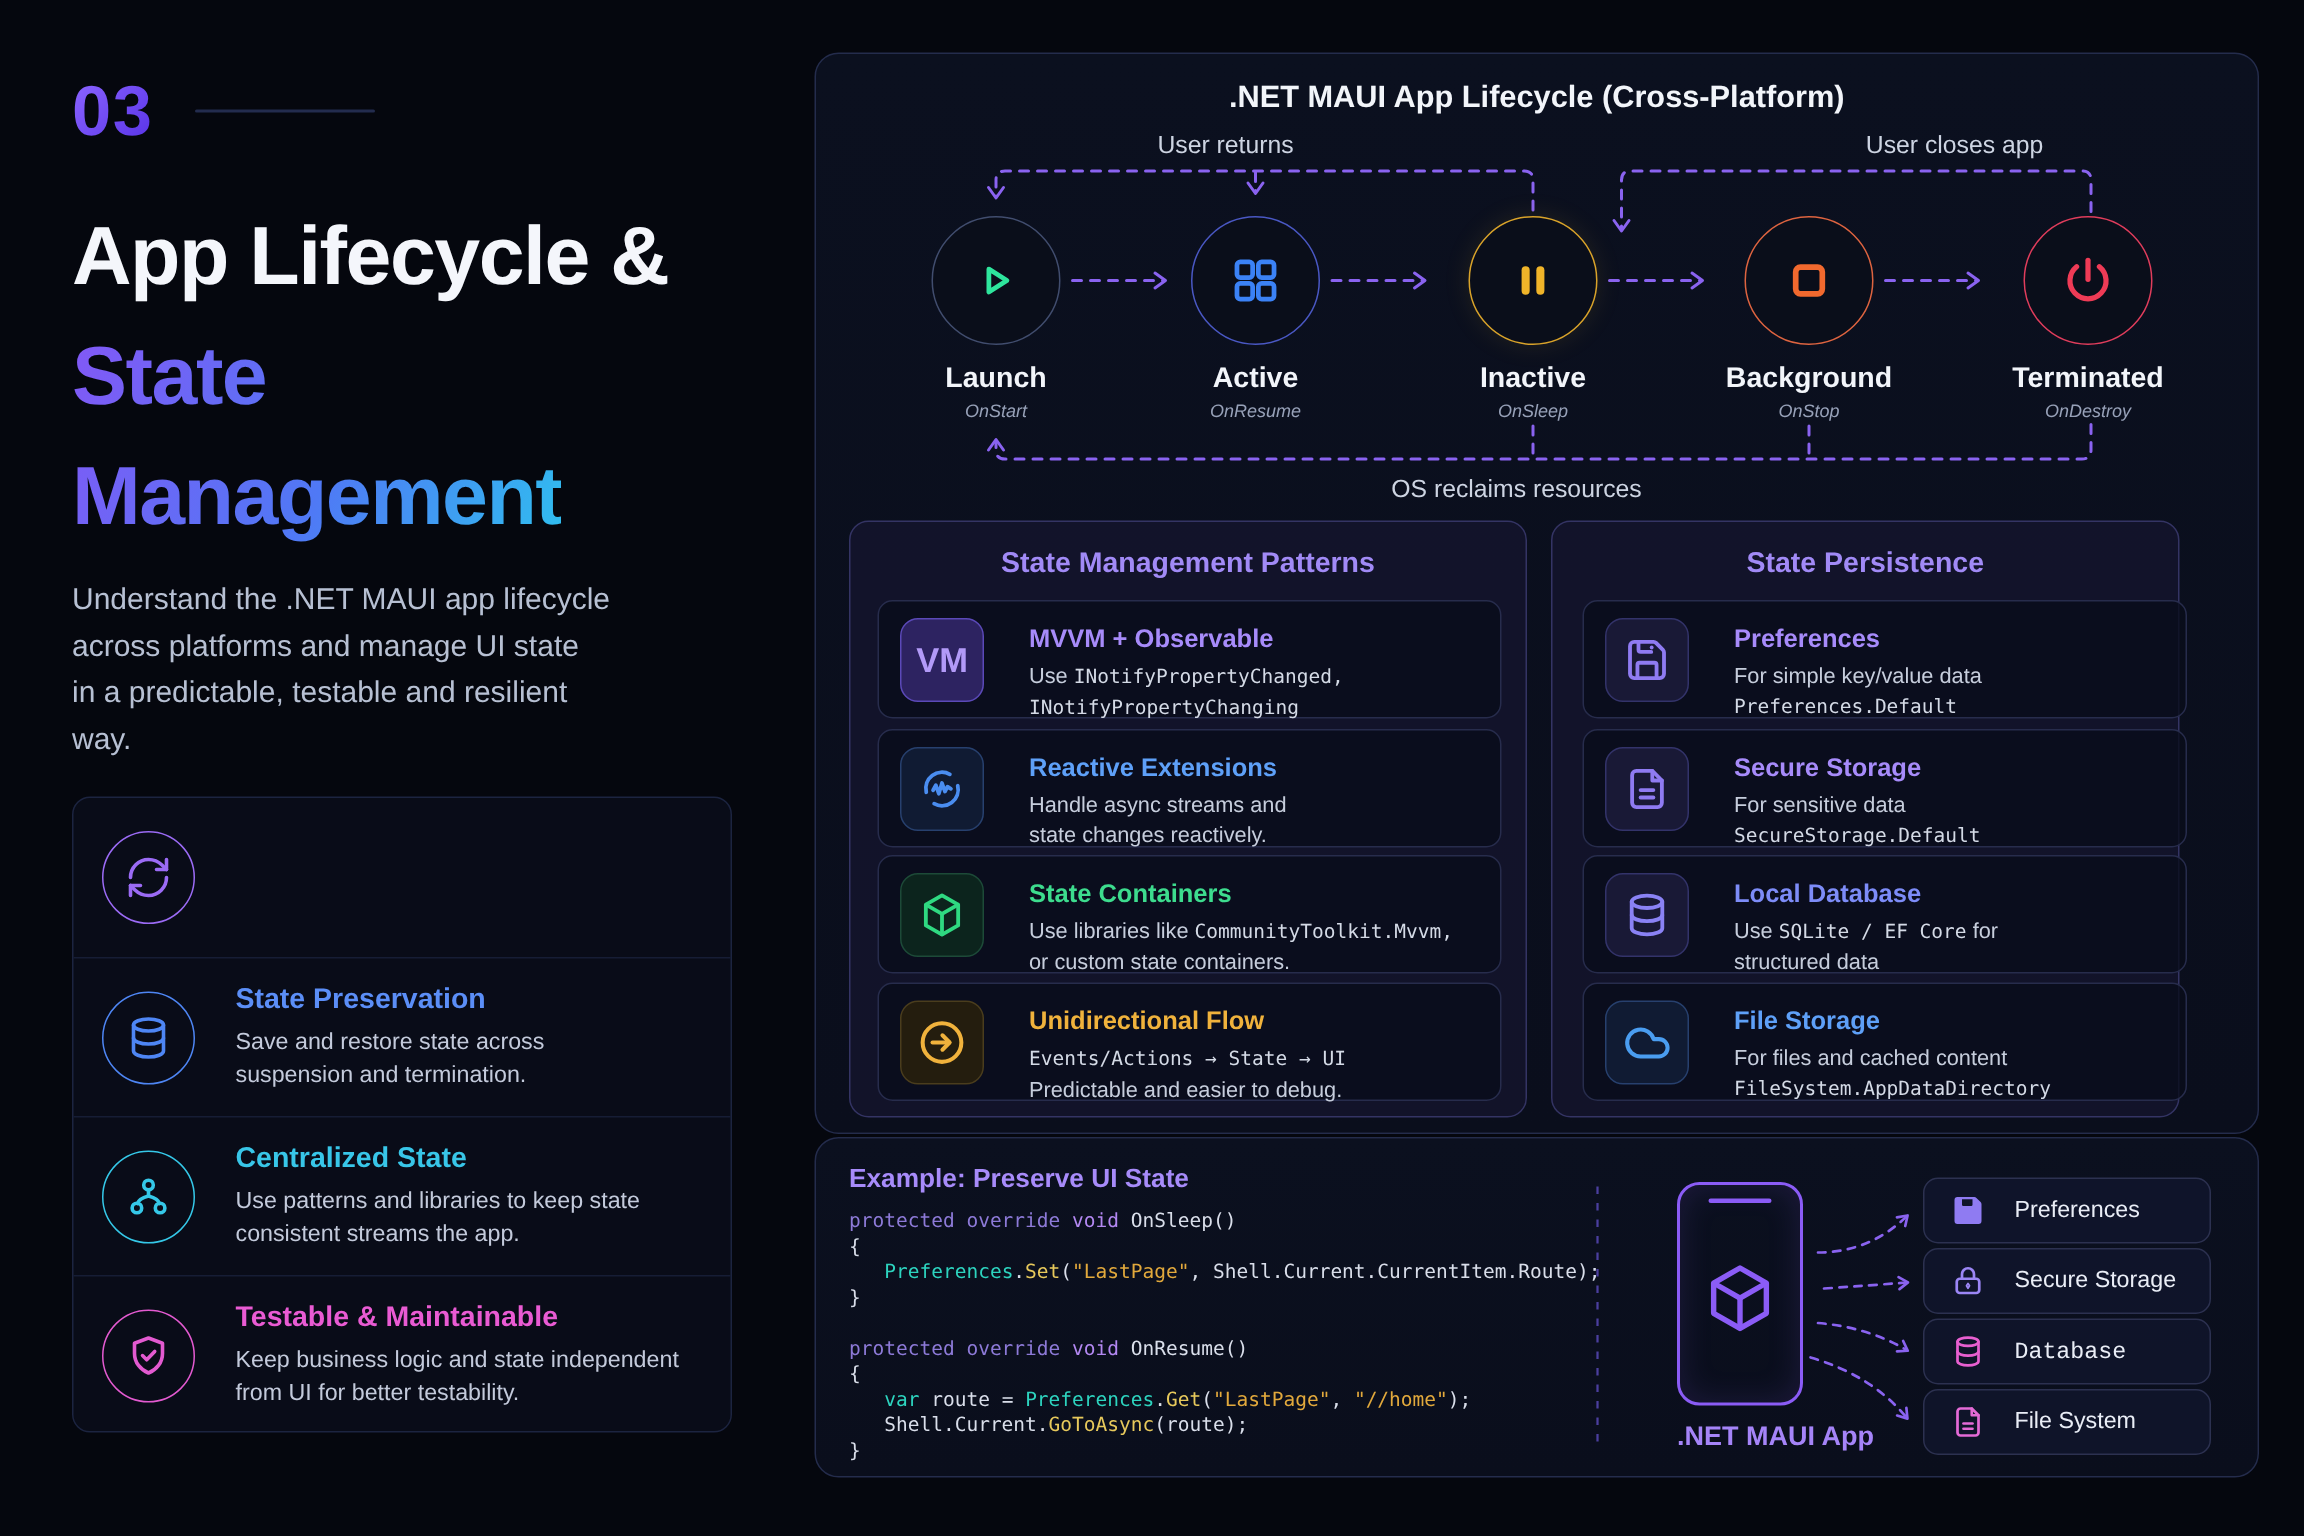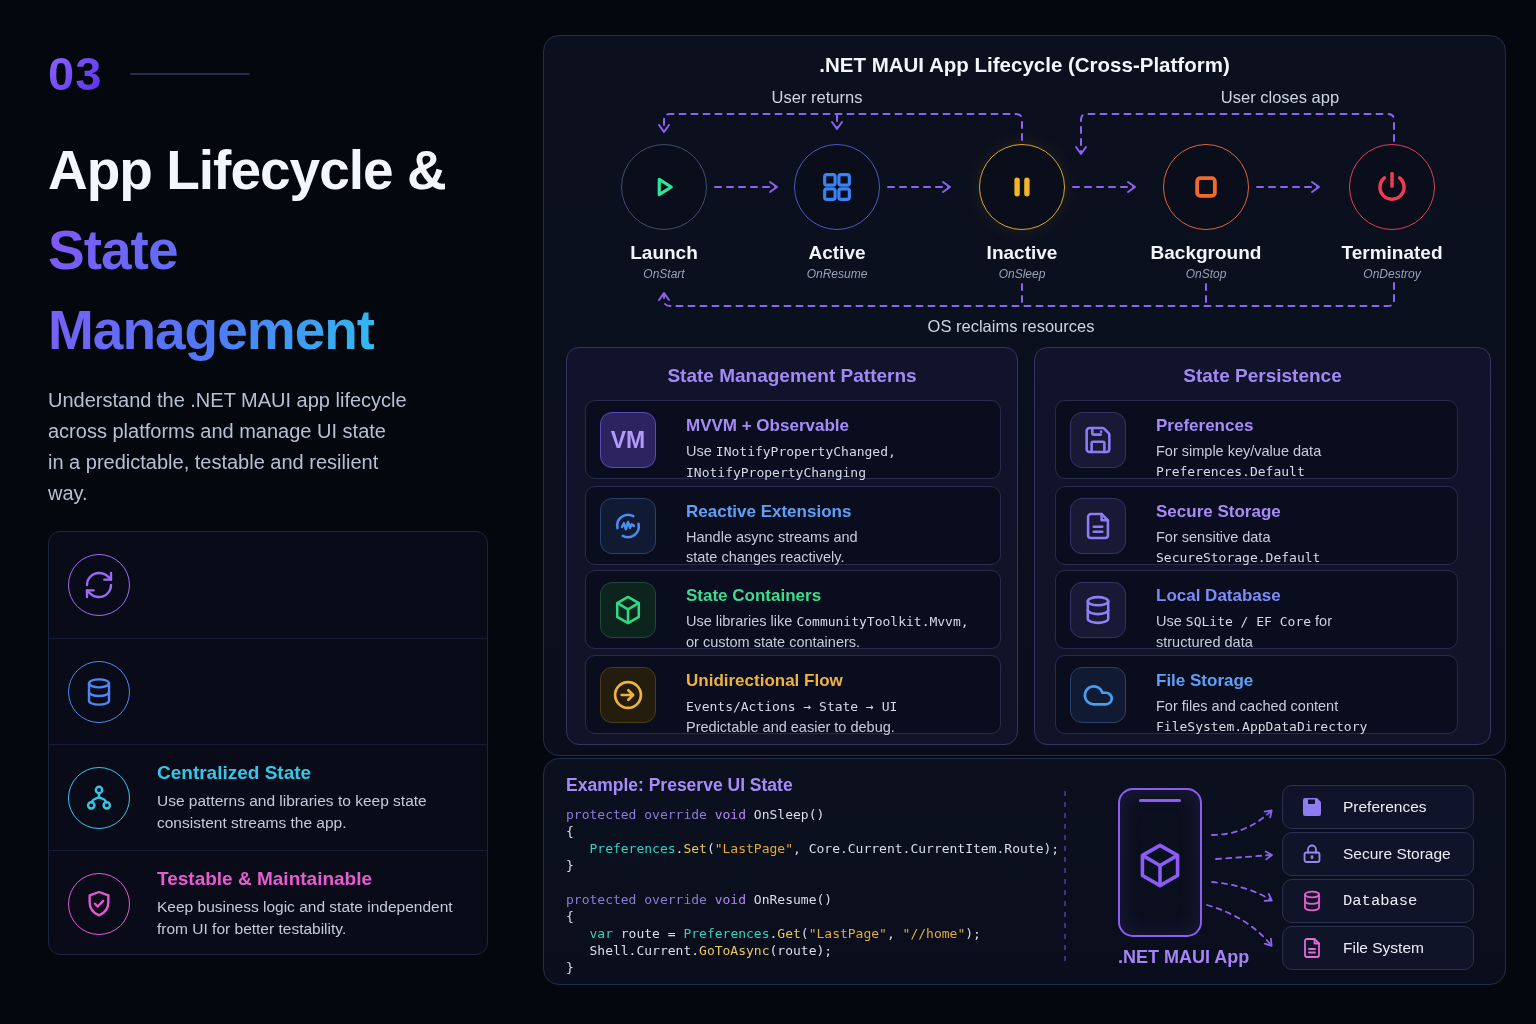--- a/index.html
+++ b/index.html
@@ -67,21 +67,21 @@
   .n-terminated .lc-circle { border-color:#e03d5c; }
   .lc-name { margin-top:12px; font-size:19px; font-weight:700; color:#f2f5fa; }
   .lc-handler { margin-top:3px; font-size:12px; color:#97a1b8;font-style:italic; }
   .lc-annot { position:absolute; font-size:16.5px; color:#cdd4e2; transform:translateX(-50%); white-space:nowrap; }
 
   .sub-panel {
     position:absolute; top:311px; height:398px; border-radius:13px;
     background:rgba(25,24,52,.55); border:1px solid #343464;
   }
   .sp-patterns { left:22px; width:452px; }
-  .sp-persist  { left:490px; width:457px; }
+  .sp-persist  { left:490px; width:419px; }
   .sub-title { position:absolute; left:0; right:0; top:17px; text-align:center; font-size:19px; font-weight:700; color:#a18af6; }
   .card {
     position:absolute; border-radius:10px; background:rgba(9,13,26,.8);
     border:1px solid #272c4c; display:flex; padding:11px 10px 0 14px;
   }
   .sp-patterns .card { left:18px; width:416px; height:79px; }
   .sp-persist  .card { left:20px; width:403px; height:79px; }
   .c0 { top:52px; } .c1 { top:138px; } .c2 { top:222px; } .c3 { top:307px; }
   .tile {
     flex:0 0 56px; width:56px; height:56px; border-radius:12px;
@@ -161,20 +161,25 @@
           </svg>
       </div>
     </div>
     <div class="feature-row f1">
       <div class="f-circle">
         <svg width="32" height="32" viewBox="0 0 24 24" fill="none" stroke="currentColor" stroke-width="1.8" stroke-linecap="round">
             <ellipse cx="12" cy="5.5" rx="7.5" ry="3"></ellipse>
             <path d="M4.5 5.5v13c0 1.66 3.36 3 7.5 3s7.5-1.34 7.5-3v-13"></path>
             <path d="M4.5 12c0 1.66 3.36 3 7.5 3s7.5-1.34 7.5-3"></path>
           </svg>
+      </div>
+      <div class="f-text">
+        <div class="f-title">State Preservation</div>
+        <div class="f-desc">Save and restore state across
+suspension and termination.</div>
       </div>
     </div>
     <div class="feature-row f2">
       <div class="f-circle">
         <svg width="32" height="32" viewBox="0 0 24 24" fill="none" stroke="currentColor" stroke-width="1.8" stroke-linecap="round">
             <circle cx="12" cy="6" r="2.4"></circle>
             <circle cx="6.2" cy="17.5" r="2.4"></circle>
             <circle cx="17.8" cy="17.5" r="2.4"></circle>
             <path d="M12 8.5v3"></path>
             <path d="M12 11.5q-5 1.4-5.5 3.8"></path>
@@ -219,21 +224,21 @@
         <path d="M478 104 V84 Q478 78 472 78 H126 Q120 78 120 84 V95" marker-end="url(#chev)"></path>
         <path d="M293 79 V92" marker-end="url(#chev)"></path>
         <path d="M850 105 V84 Q850 78 844 78 H543 Q537 78 537 84 V117" marker-end="url(#chev)"></path>
         <path d="M850 247 V264 Q850 270 844 270 H126 Q120 270 120 264 V258" marker-end="url(#chev)"></path>
         <path d="M478 248 V270"></path>
         <path d="M662 248 V270"></path>
       </g>
     </svg>
 
     <div class="lc-annot" style="left:273px; top:52px;">User returns</div>
-    <div class="lc-annot" style="left:736px; top:52px;">User closes app</div>
+    <div class="lc-annot" style="left:759px; top:52px;">User closes app</div>
     <div class="lc-annot" style="left:467px; top:281px;">OS reclaims resources</div>
 
     <div class="lc-node n-launch" style="left:50px; top:108px;">
       <div class="lc-circle">
         <svg width="38" height="38" viewBox="0 0 24 24" fill="none" stroke="#2ee59d" stroke-width="2" stroke-linecap="round" stroke-linejoin="round">
             <path d="M9 7.2 L16.6 12 L9 16.8 Z"></path>
           </svg>
       </div>
       <div class="lc-name">Launch</div>
       <div class="lc-handler">OnStart</div>
@@ -396,21 +401,21 @@
       </div>
     </div>
   </div>
 
   <div class="bottom-panel">
     <div class="code-title">Example: Preserve UI State</div>
 
     <div class="code-block">
       <div class="code-line"><span class="seg-kw">protected override </span><span class="seg-kw2">void </span><span class="seg-pl">OnSleep()</span></div>
       <div class="code-line"><span class="seg-pl">{</span></div>
-      <div class="code-line"><span class="seg-pl">   </span><span class="seg-ty">Preferences</span><span class="seg-pl">.</span><span class="seg-fn">Set</span><span class="seg-pl">(</span><span class="seg-str">"LastPage"</span><span class="seg-pl">, Core.Current.CurrentItem.Route);</span></div>
+      <div class="code-line"><span class="seg-pl">   </span><span class="seg-ty">Preferences</span><span class="seg-pl">.</span><span class="seg-fn">Set</span><span class="seg-pl">(</span><span class="seg-str">"LastPage"</span><span class="seg-pl">, Shell.Current.CurrentItem.Route);</span></div>
       <div class="code-line"><span class="seg-pl">}</span></div>
       <div class="code-line"></div>
       <div class="code-line"><span class="seg-kw">protected override </span><span class="seg-kw2">void </span><span class="seg-pl">OnResume()</span></div>
       <div class="code-line"><span class="seg-pl">{</span></div>
       <div class="code-line"><span class="seg-pl">   </span><span class="seg-ty">var</span><span class="seg-pl"> route = </span><span class="seg-ty">Preferences</span><span class="seg-pl">.</span><span class="seg-fn">Get</span><span class="seg-pl">(</span><span class="seg-str">"LastPage"</span><span class="seg-pl">, </span><span class="seg-str">"//home"</span><span class="seg-pl">);</span></div>
       <div class="code-line"><span class="seg-pl">   Shell.Current.</span><span class="seg-fn">GoToAsync</span><span class="seg-pl">(route);</span></div>
       <div class="code-line"><span class="seg-pl">}</span></div>
     </div>
 
     <svg class="bp-svg" width="963" height="227" viewBox="0 0 963 227" fill="none">

